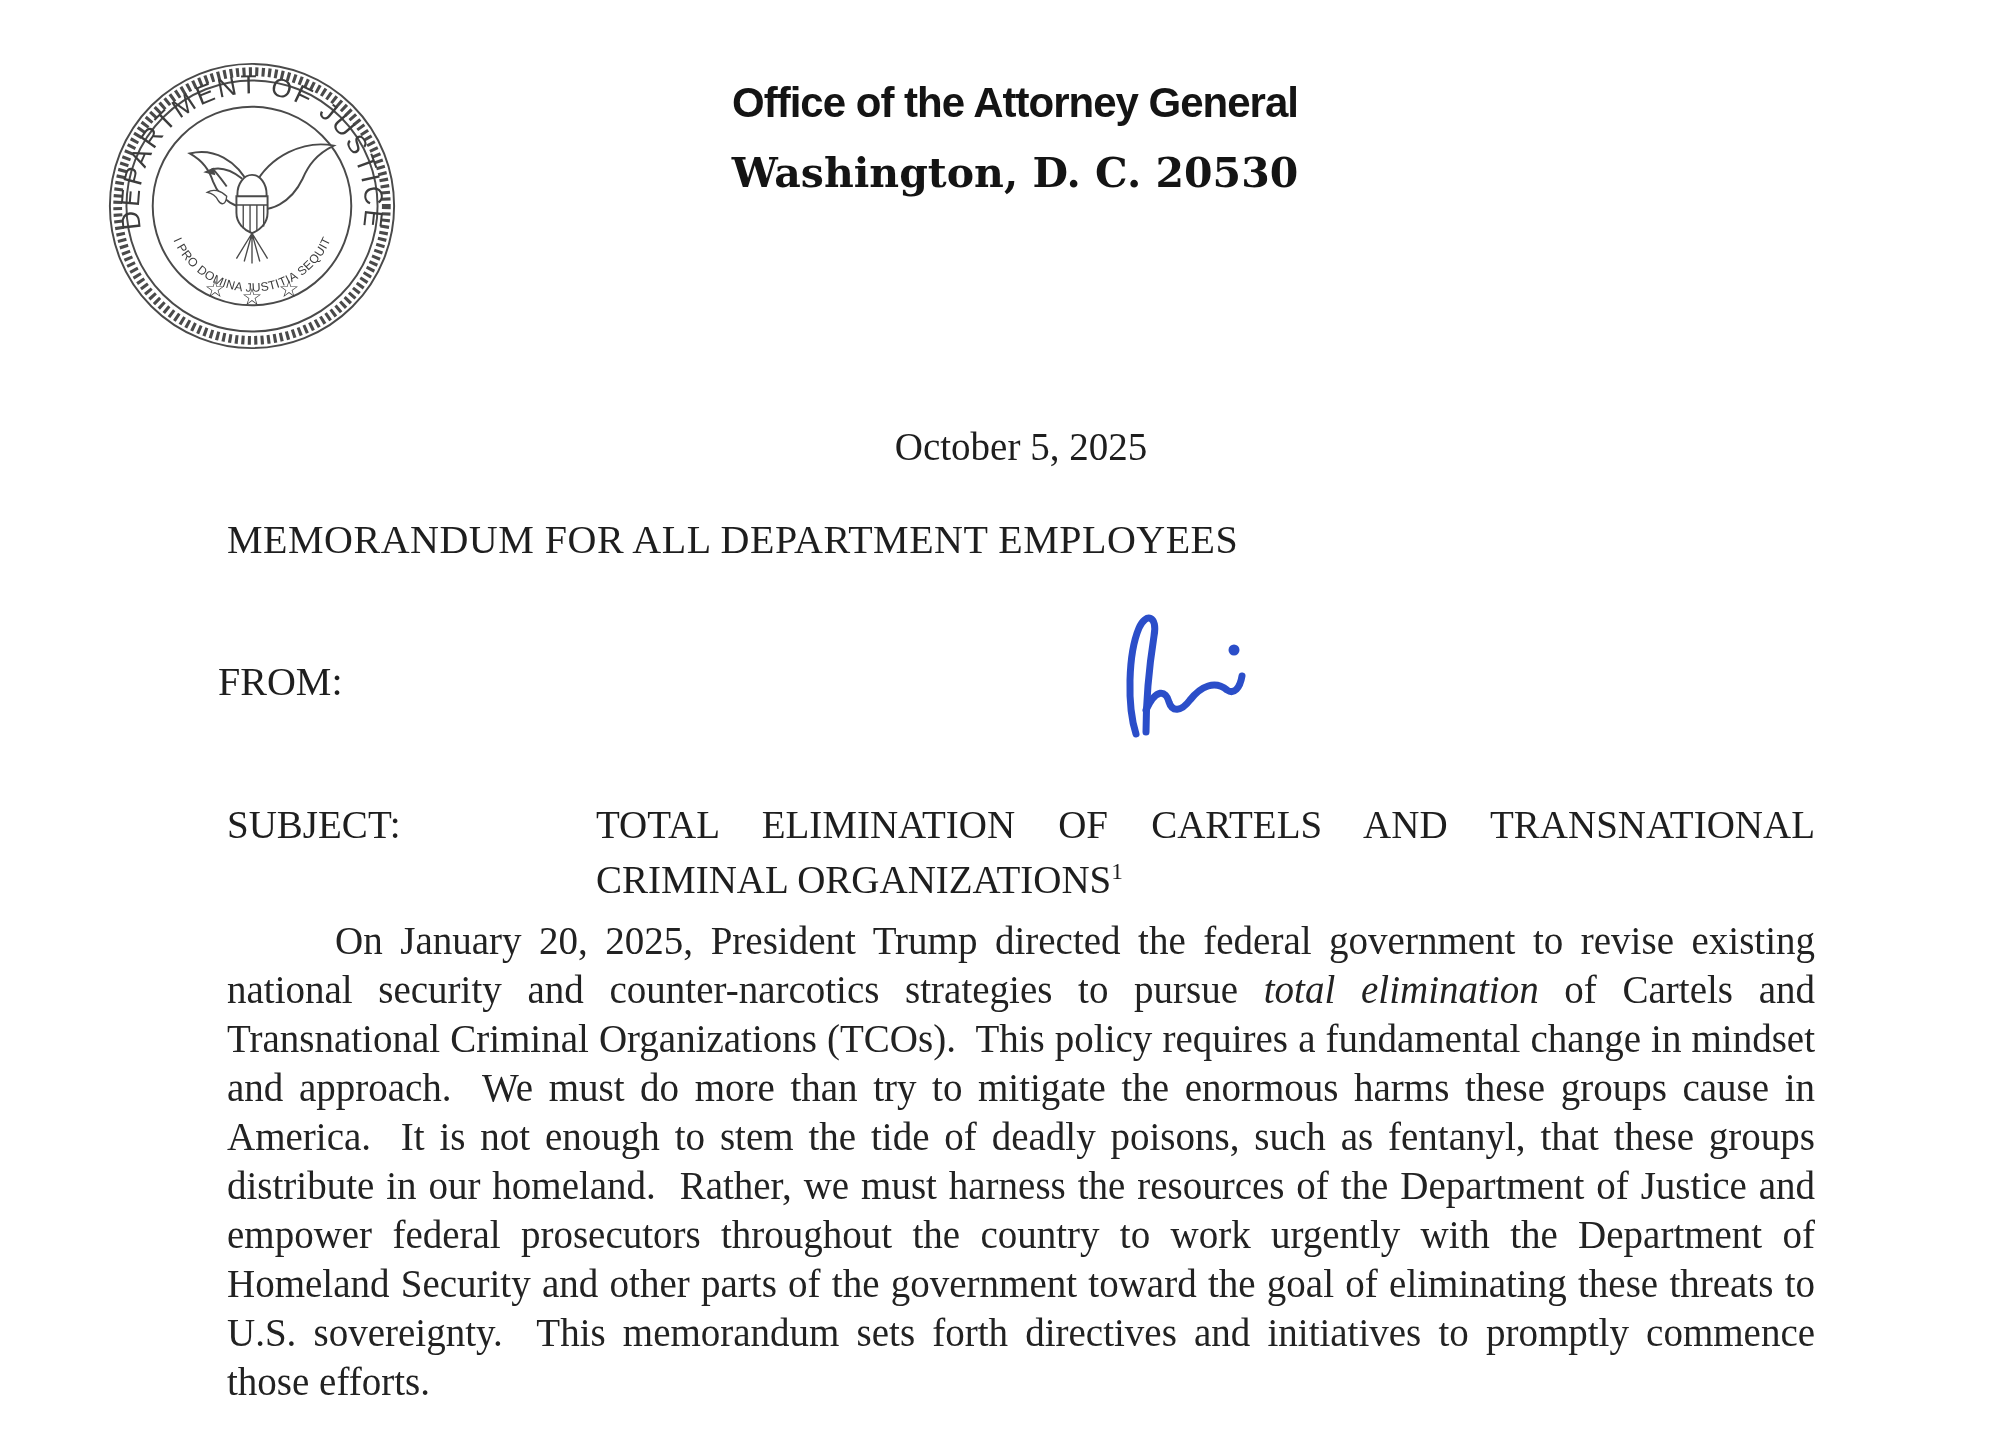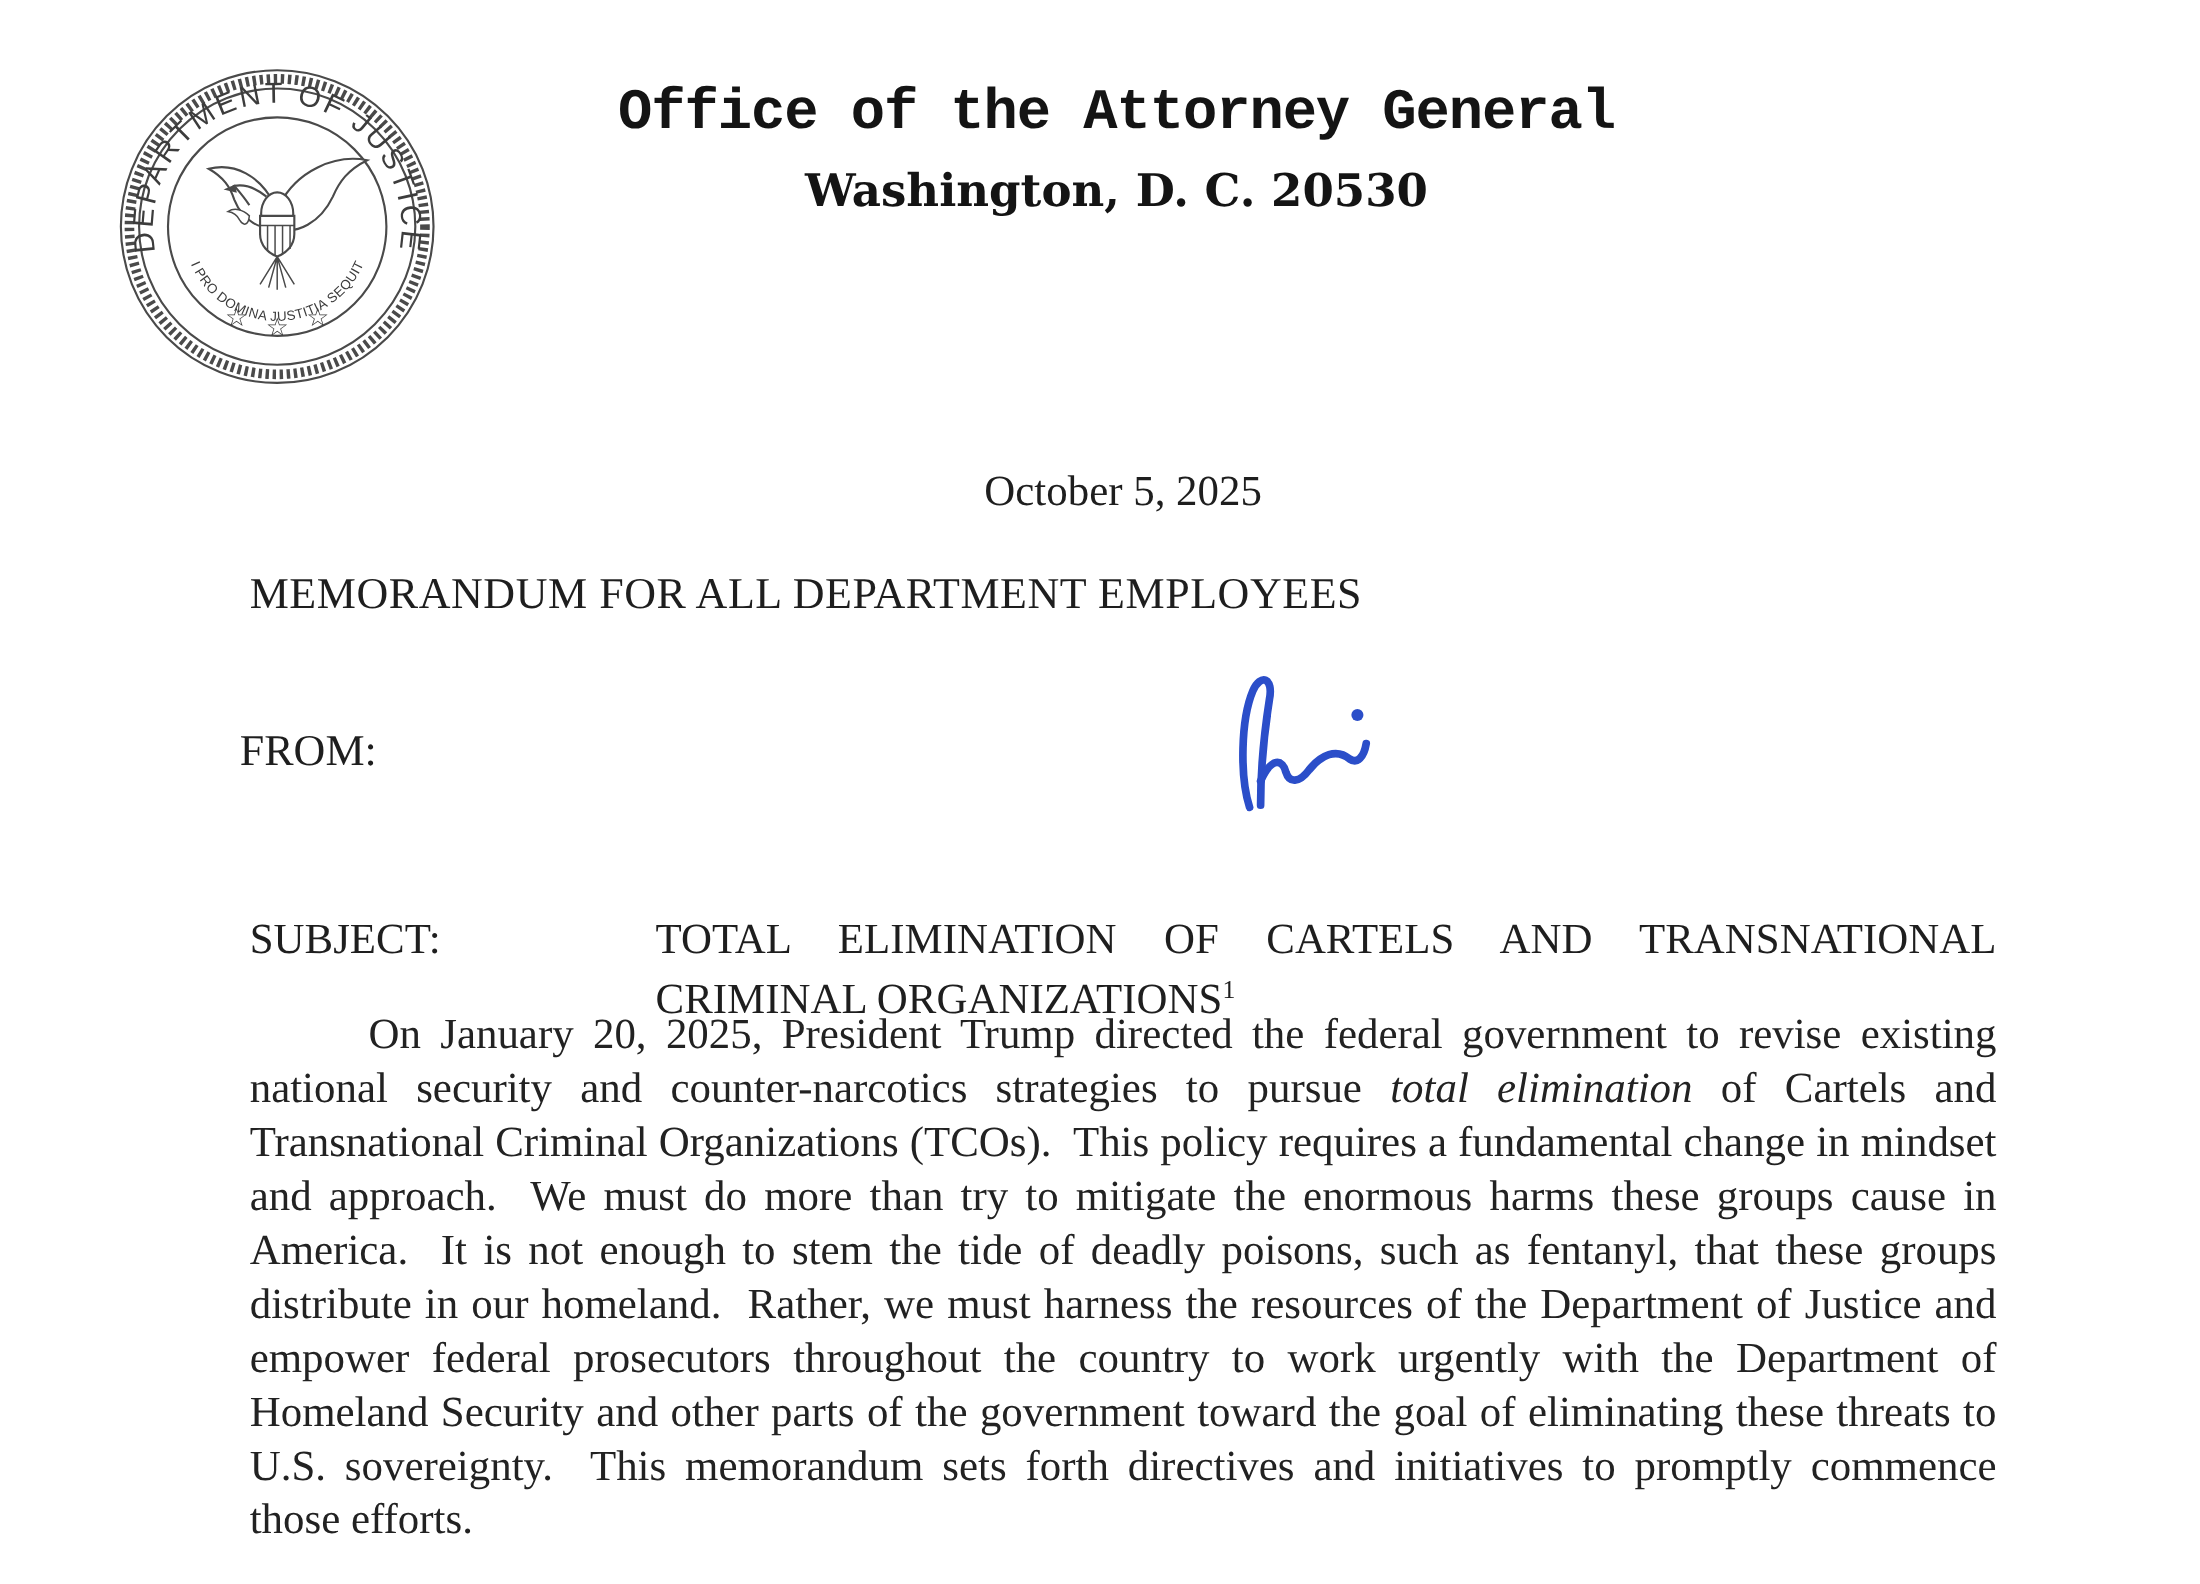--- a/index.html
+++ b/index.html
@@ -15,23 +15,23 @@
 
   
   .seal { position: absolute; left: 106px; top: 60px; width: 292px; height: 292px; }
 
   
   .masthead {
     position: absolute; left: 510px; top: 72px; width: 1010px;
     text-align: center; color: #141414;
   }
   .office-line {
-    font-family: Liberation Mono, monospace;
+    font-family: Liberation Sans, sans-serif;
     font-weight: bold;
-    font-size: 52px;
+    font-size: 42px;
     letter-spacing: -1px;
     line-height: 62px;
   }
   .address-line {
     font-family: "DejaVu Serif", serif;
     font-weight: bold;
     font-size: 41px;
     letter-spacing: 0px;
     margin-top: 15px;
   }
@@ -44,21 +44,21 @@
   .memorandum-line {
     position: absolute; left: 227px; top: 516px; width: 1700px;
     font-size: 40px; letter-spacing: 0.5px;
   }
   .from-row {
     position: absolute; left: 218px; top: 658px; width: 1588px;
     display: flex; font-size: 40px;
   }
   .label-col { width: 369px; flex: 0 0 369px; }
   .subject-row {
-    position: absolute; left: 227px; top: 826px; width: 1588px;
+    position: absolute; left: 227px; top: 797px; width: 1588px;
     display: flex; font-size: 39px; line-height: 55px;
   }
   .subject-value {
     width: 1219px; flex: 0 0 1219px;
     text-align: justify;
   }
   .subject-value sup { font-size: 60%; line-height: 0; }
 
   .signature-wrap {
     position: absolute; left: 1102px; top: 606px; width: 170px; height: 150px;

